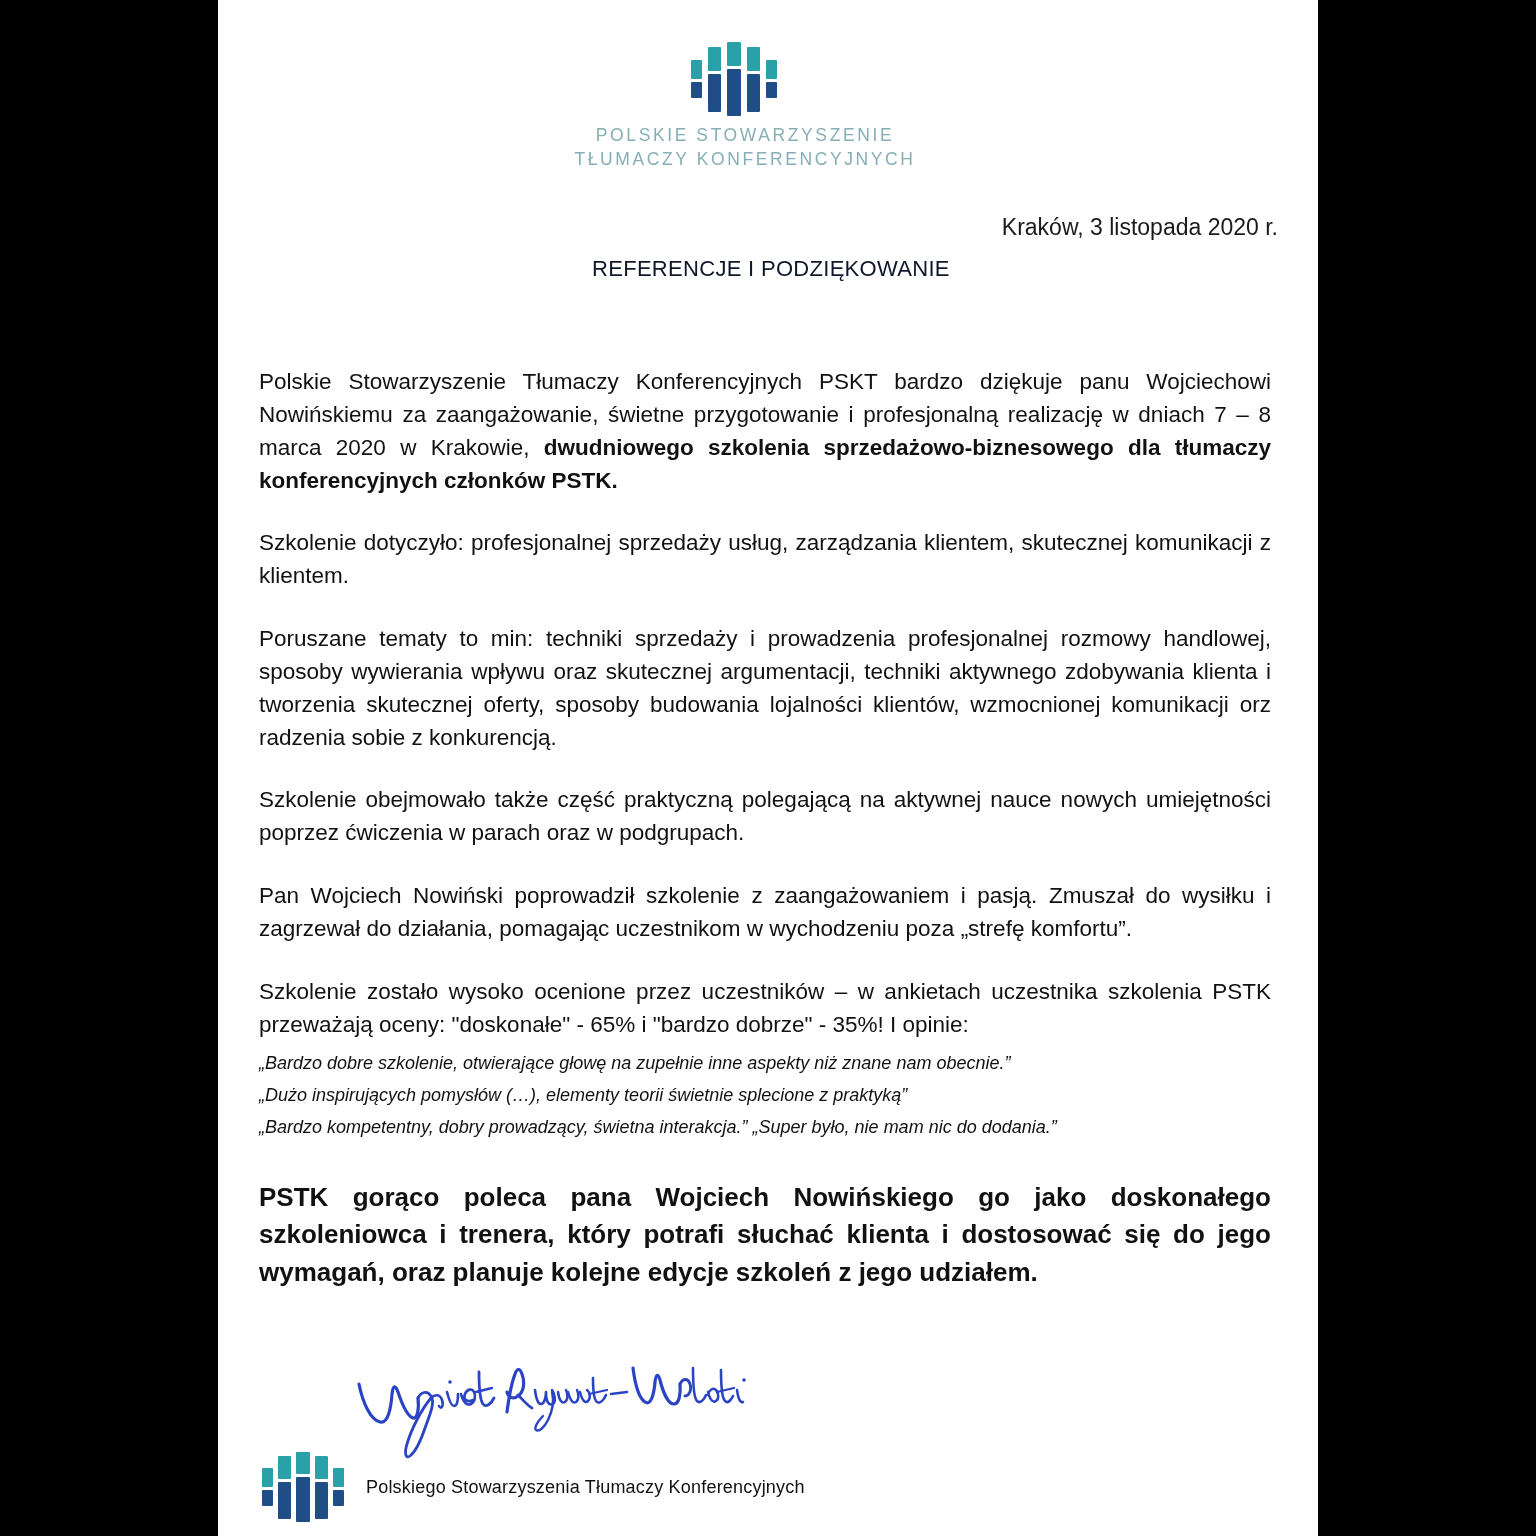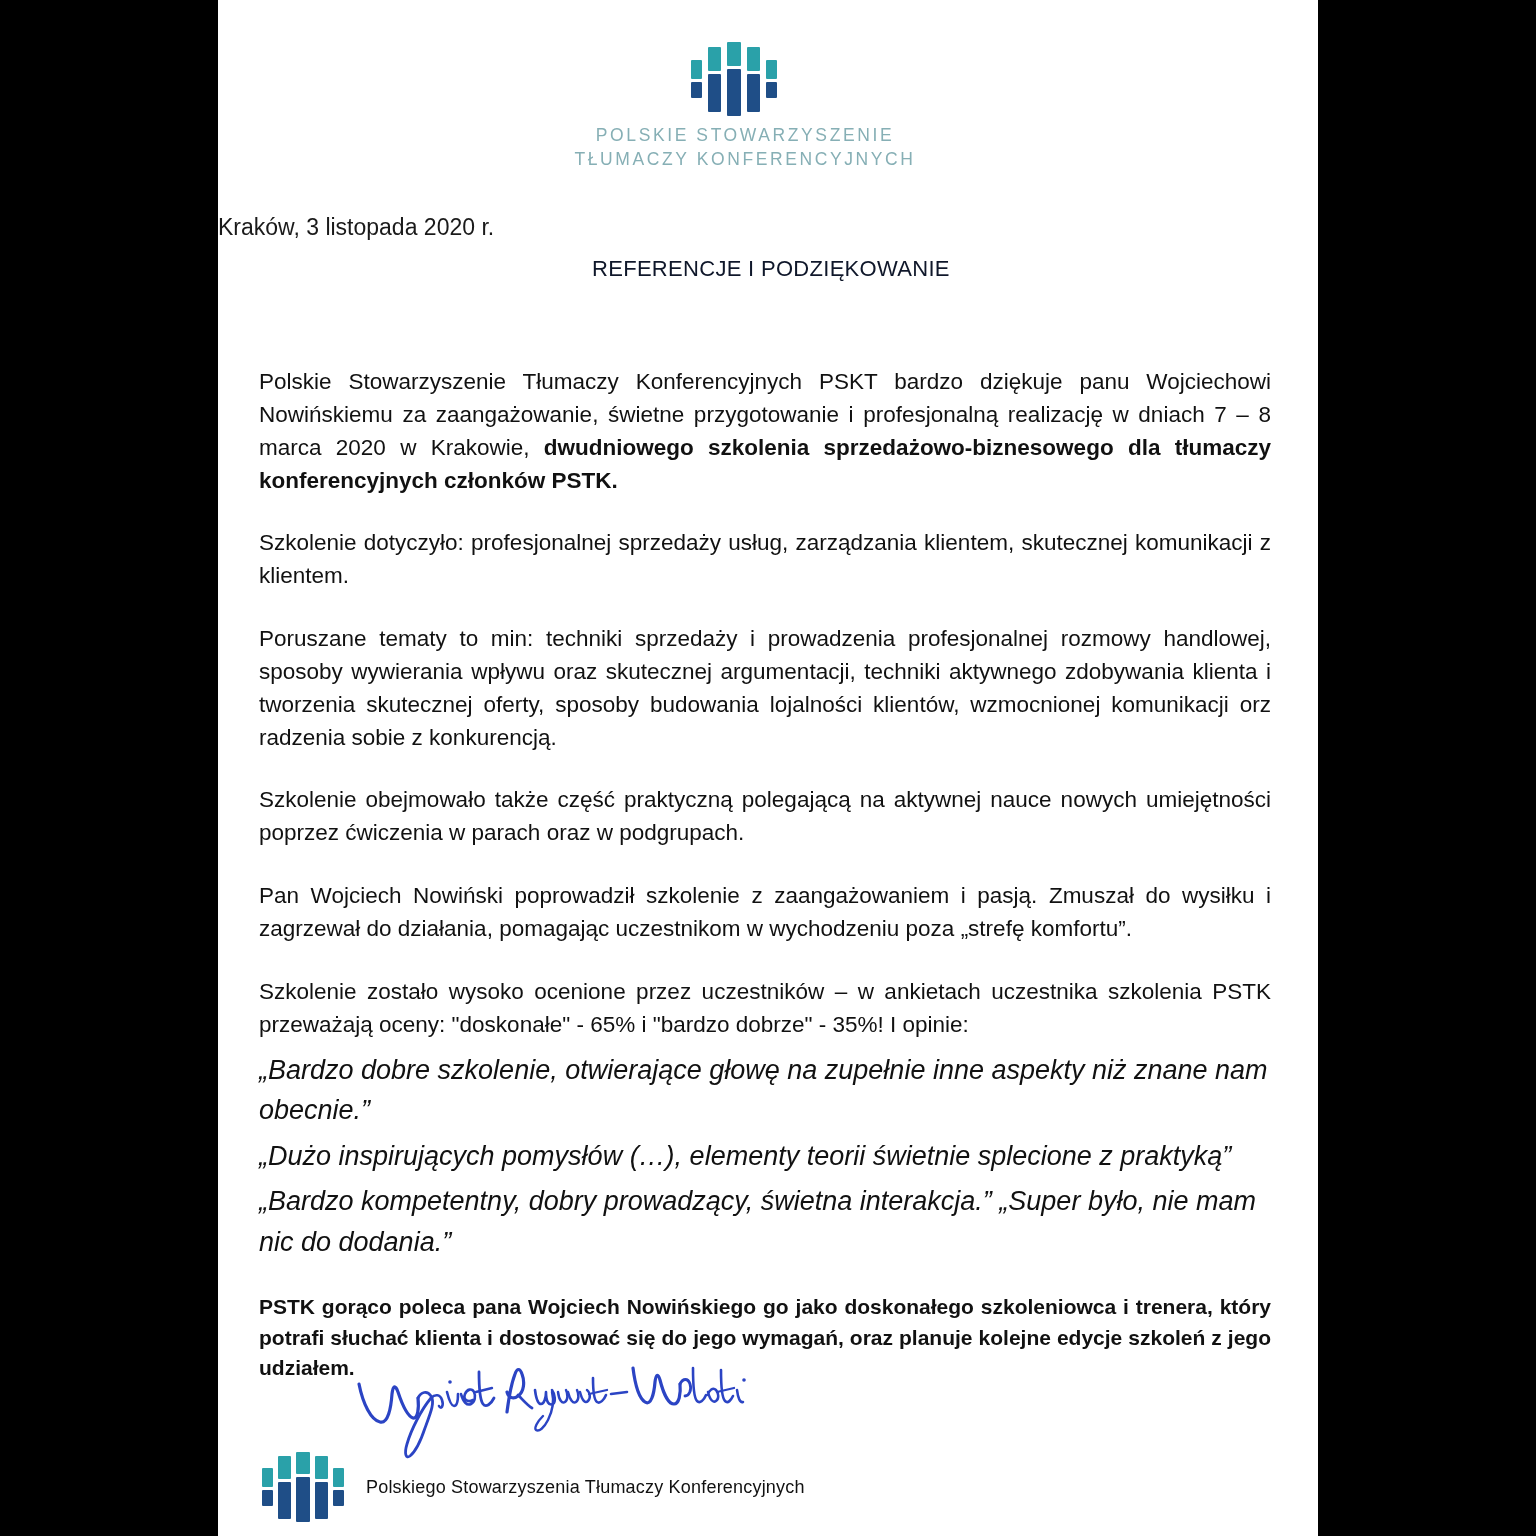--- a/index.html
+++ b/index.html
@@ -81,20 +81,21 @@
     color: #86AFB5;
     line-height: 1.35;
     text-align: center;
   }
 
   
   .date-line {
     position: absolute;
     left: 0; top: 214px;
     width: 1060px;
+    text-align: right;
     font-size: 23px;
     color: #1a1a1a;
   }
   .doc-title {
     position: absolute;
     left: 374px; top: 256px;
     font-size: 22px;
     letter-spacing: 0.3px;
     color: #0f172a;
   }
@@ -110,29 +111,29 @@
     font-size: 22.5px;
     line-height: 1.46;
     color: #111111;
     text-align: justify;
     text-justify: inter-word;
   }
   p.para.tight { margin-bottom: 8px; }
   p.para b { font-weight: bold; }
   p.quote {
     margin: 0 0 5px 0;
-    font-size: 27px;
+    font-size: 18px;
     line-height: 1.5;
     font-style: italic;
     color: #111111;
     text-align: left;
   }
   p.closing {
-    margin: 30px 0 0 0;
-    font-size: 21px;
+    margin: 38px 0 0 0;
+    font-size: 26px;
     line-height: 1.46;
     font-weight: bold;
     color: #111111;
     text-align: justify;
   }
 
   
   .sig-area {
     position: absolute;
     left: 41px; top: 1338px;

